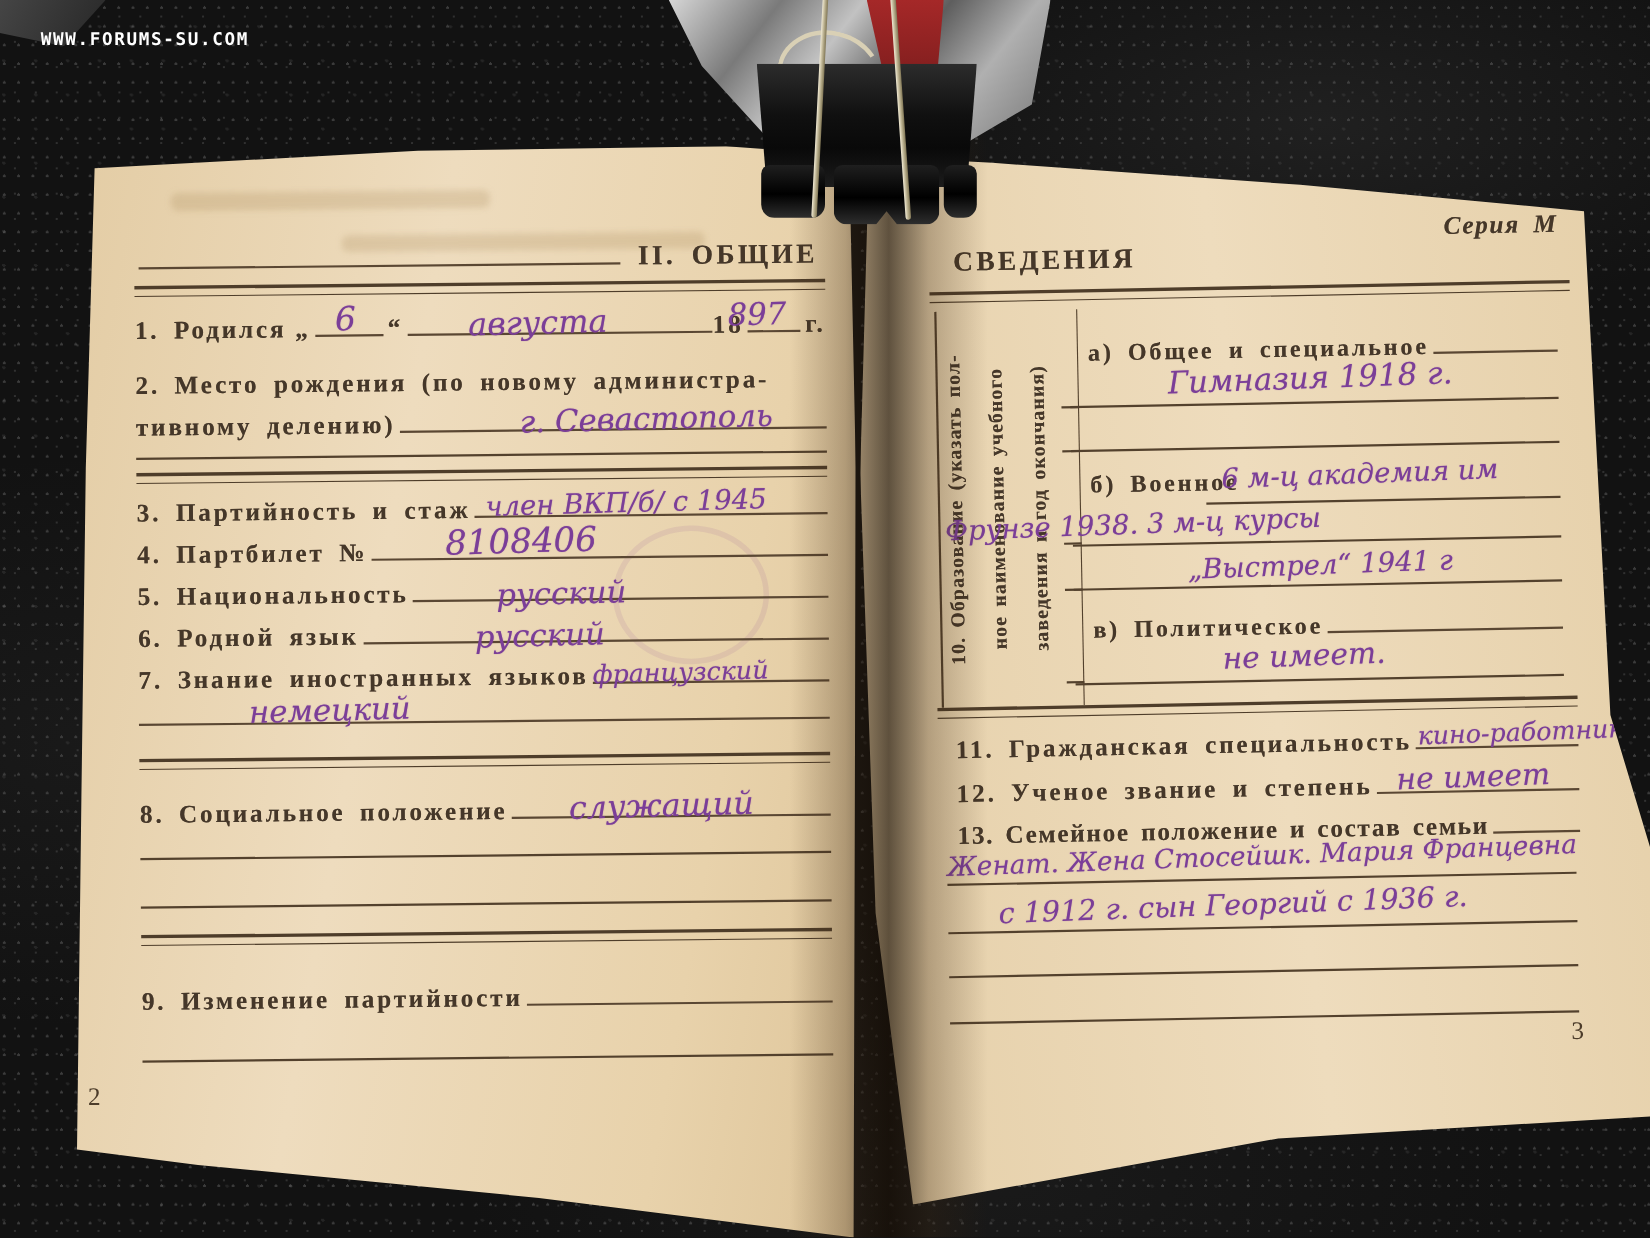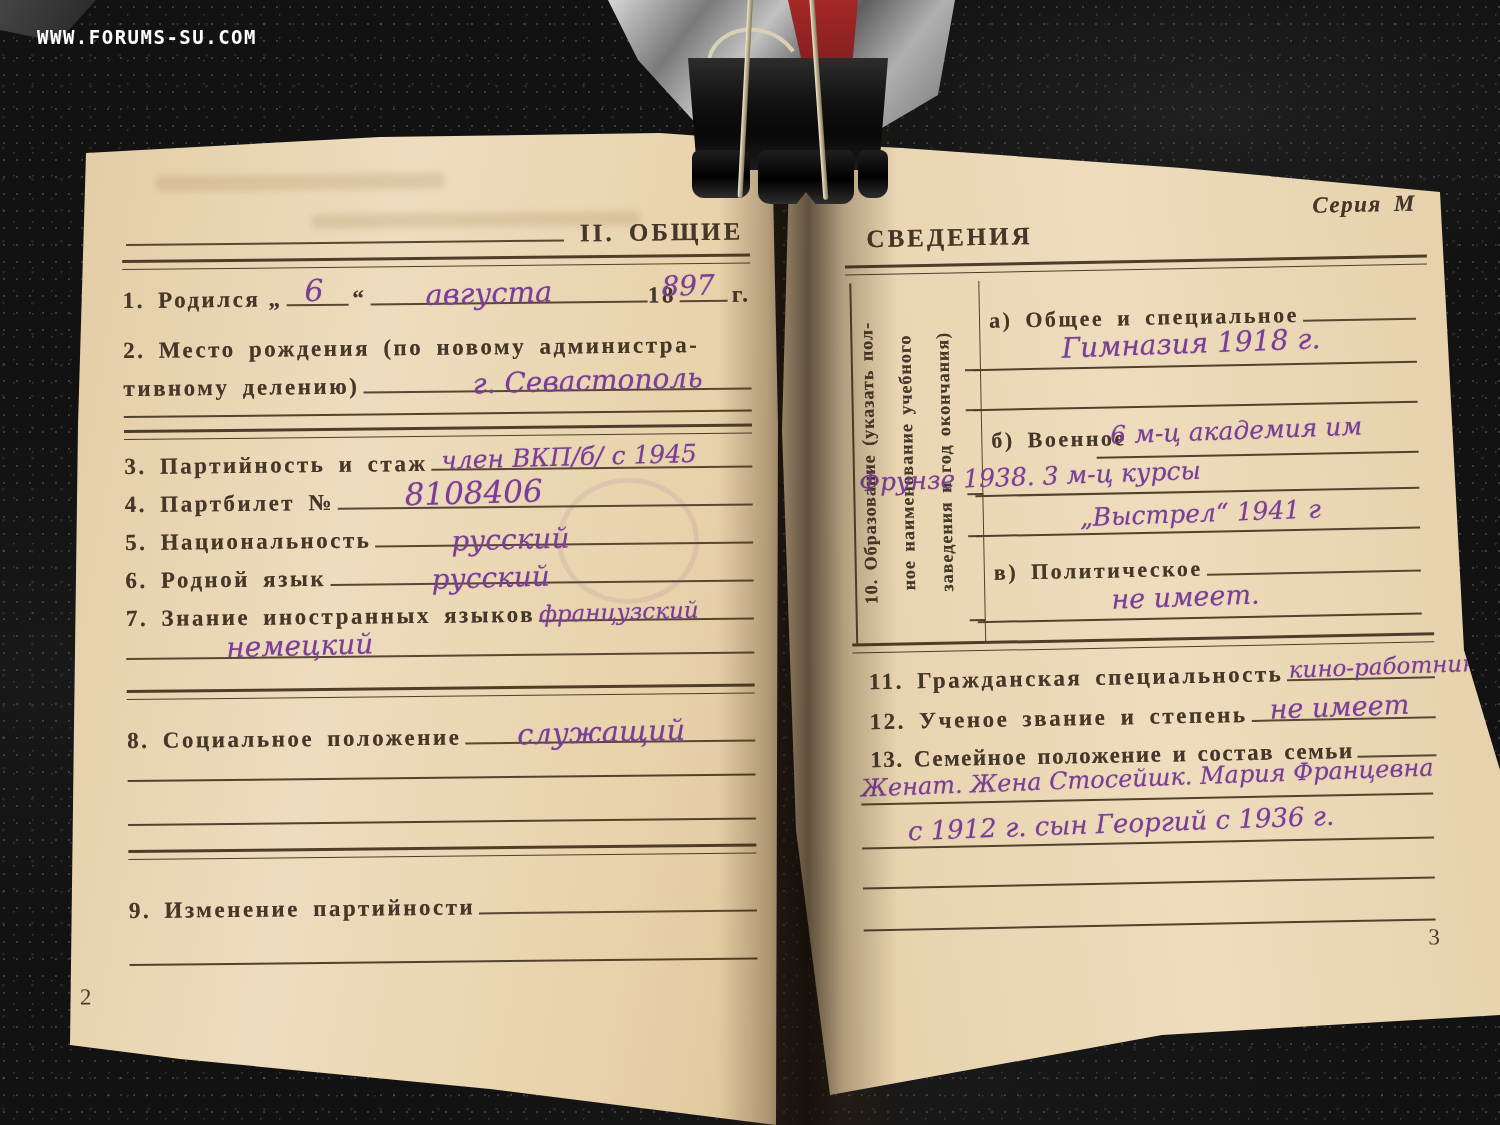--- a/index.html
+++ b/index.html
@@ -11,21 +11,21 @@
       radial-gradient(ellipse 600px 400px at 5% 60%, rgba(70,70,70,0.14), transparent 65%),
       radial-gradient(ellipse 800px 400px at 60% 95%, rgba(60,60,60,0.18), transparent 60%),
       radial-gradient(circle 1.3px at 30% 40%, rgba(205,205,205,0.22) 97%, transparent),
       radial-gradient(circle 1px at 72% 64%, rgba(185,185,185,0.18) 97%, transparent),
       radial-gradient(circle 1.6px at 12% 78%, rgba(160,160,160,0.13) 97%, transparent);
     background-size:auto,auto,auto,13px 17px,19px 23px,29px 31px;
     font-family:"Liberation Serif",serif;
   }
   .wm{
     position:absolute;left:37px;top:26px;z-index:60;
-    font-family:"DejaVu Sans Mono",monospace;font-weight:bold;font-size:19px;
+    font-family:"DejaVu Sans Mono",monospace;font-weight:bold;font-size:16px;
     color:#ffffff;letter-spacing:1.5px;text-align:center;
   }
   
   .page{position:absolute;z-index:5;}
   .page-left{
     left:60px;top:125px;width:718px;height:1000px;
     background:linear-gradient(100deg,#e3cca4 0%,#eedcbe 40%,#e8d2ab 78%,#dec59a 100%);
     clip-path:polygon(26px 28px,320px 12px,600px 8px,712px 16px,718px 300px,716px 1000px,430px 964px,120px 934px,10px 920px,14px 600px,18px 300px);
     box-shadow:0 14px 30px rgba(0,0,0,0.8);
   }

